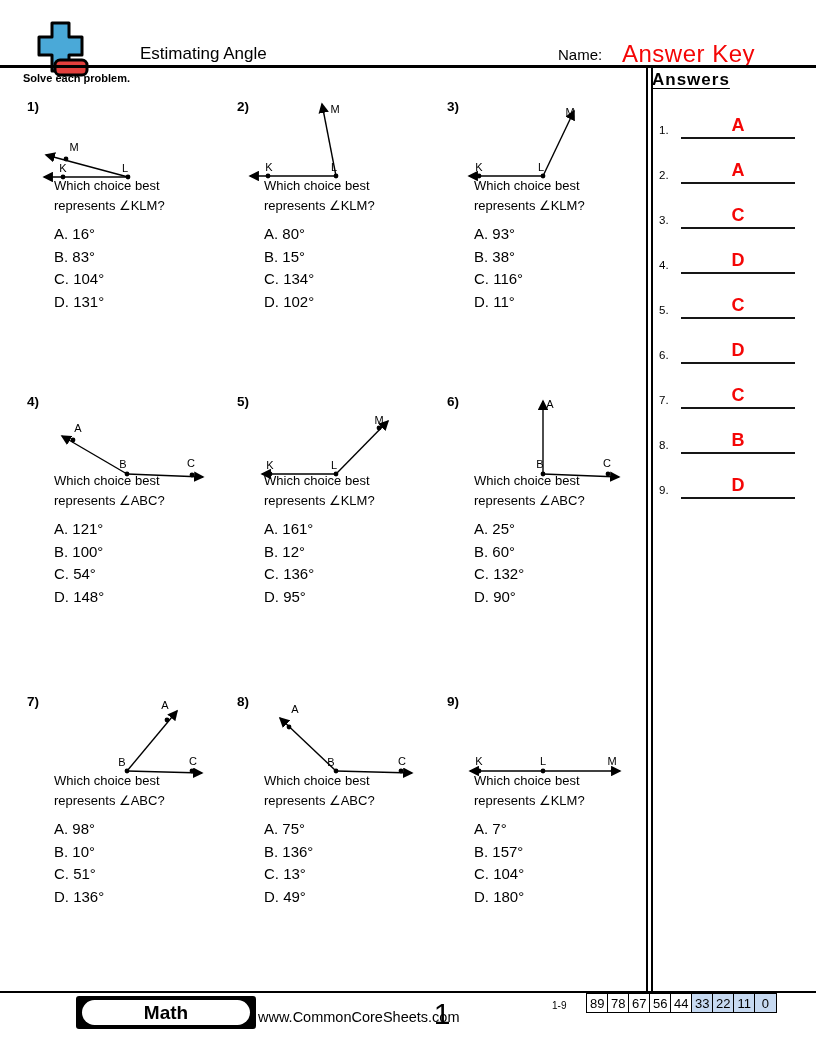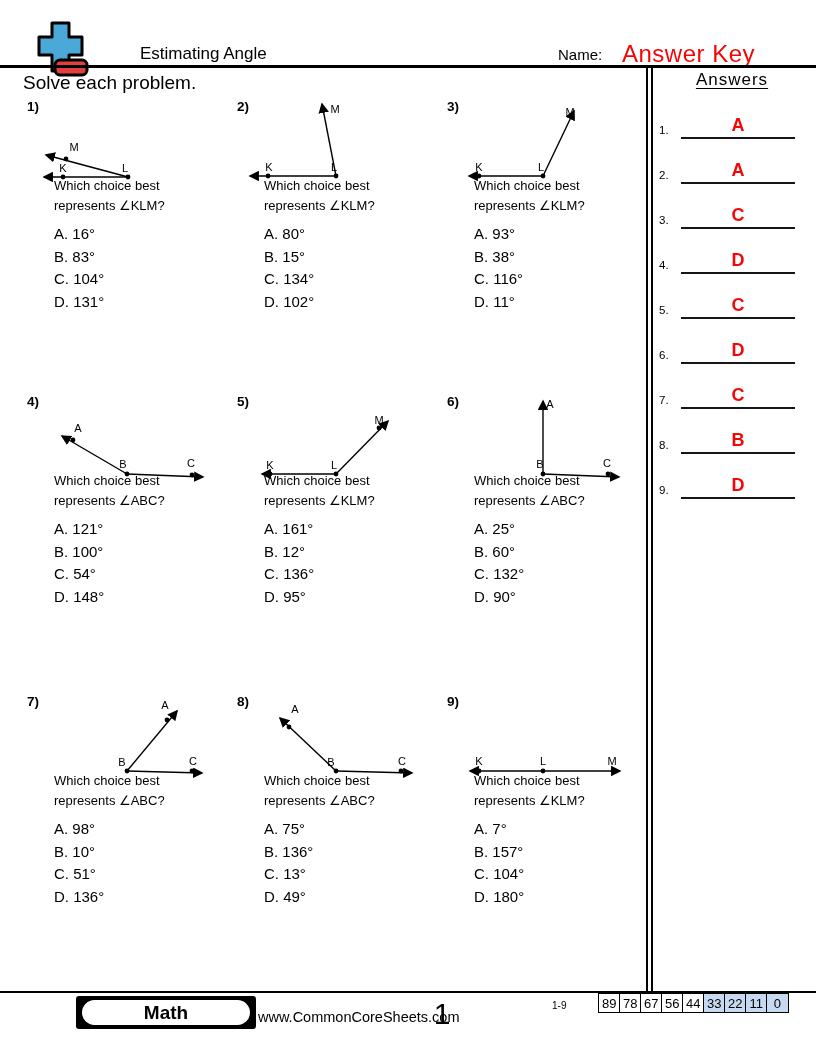--- a/index.html
+++ b/index.html
@@ -5,24 +5,24 @@
   *{box-sizing:border-box;margin:0;padding:0}
   html,body{width:816px;height:1056px}
   body{position:relative;background:#fff;color:#000;overflow:hidden;
        font-family:"Liberation Sans","DejaVu Sans",sans-serif;}
   
   #logo{position:absolute;left:36px;top:21px}
   #title{position:absolute;left:140px;top:44px;width:380px;font-size:17px}
   #name-label{position:absolute;left:558px;top:46px;font-size:15px}
   #name-value{position:absolute;left:622px;top:40px;font-size:24px;font-weight:normal;color:var(--red);letter-spacing:.5px}
   #hrule{position:absolute;left:0;top:65px;width:816px;height:2.5px;background:#000}
-  #instructions{position:absolute;left:23px;top:72px;font-size:19px;font-weight:normal}
+  #instructions{position:absolute;left:23px;top:72px;font-size:11px;font-weight:bold}
   
   #sep{position:absolute;left:646px;top:66px;height:927px;width:7px;border-left:2px solid #000;border-right:2px solid #000}
-  #answers-title{position:absolute;left:652px;top:70px;width:160px;text-align:center;font-size:17px;font-weight:normal;text-decoration:underline;text-underline-offset:3px;letter-spacing:1px}
+  #answers-title{position:absolute;left:652px;top:70px;width:160px;text-align:left;font-size:17px;font-weight:bold;text-decoration:underline;text-underline-offset:3px;letter-spacing:1px}
   .arow{position:absolute;left:652px;width:162px;height:45px}
   .arow .n{position:absolute;left:7px;top:11px;font-size:11.5px}
   .arow .ln{position:absolute;left:29px;top:24px;width:114px;height:1.6px;background:#161616}
   .arow .v{position:absolute;left:29px;top:2px;width:114px;text-align:center;font-size:18px;font-weight:bold;color:var(--red)}
   
   .pcell{position:absolute;width:206px;height:295px}
   .pnum{position:absolute;left:7px;top:4px;font-size:13.5px;font-weight:bold}
   .pq{position:absolute;left:34px;top:81px;font-size:13px;line-height:19.5px;white-space:nowrap}
   .pchoices{position:absolute;left:34px;top:128px;font-size:15px}
   .pchoice{height:22.7px;line-height:22.7px;white-space:nowrap}
@@ -32,21 +32,21 @@
   #diagrams circle{fill:#000}
   
   #frule{position:absolute;left:0;top:991px;width:816px;height:2px;background:#000}
   #badge{position:absolute;left:76px;top:996px;width:180px;height:33px;background:#000;border-radius:3px}
   #badge .pill{position:absolute;left:6px;top:4px;right:6px;bottom:4px;background:#fff;border-radius:14px;text-align:center;font-size:19px;font-weight:bold;line-height:25px}
   #site{position:absolute;left:258px;top:1009px;font-size:14.5px}
   #pagenum{position:absolute;left:420px;top:997px;width:44px;text-align:center;font-size:30px}
   #score-label{position:absolute;left:552px;top:1000px;font-size:10px}
   #score{position:absolute;left:586px;top:993px;display:flex}
   #score .cell{width:22.5px;height:20px;border:1.5px solid #000;margin-left:-1.5px;display:flex;align-items:center;justify-content:center;font-size:13px;background:#fff}
-  #score .cell:first-child{margin-left:12px}
+  #score .cell:first-child{margin-left:0}
   #score .cell.hl{background:var(--hl)}
 </style>
 </head>
 <body style="--red: #f40606; --hl: #c6d9f1;">
 
 <svg id="logo" width="54" height="57" viewBox="0 0 54 57">
   <path id="logo-plus" d="M16,2 H33 V16 H46 V34 H33 V50 H16 V34 H3 V16 H16 Z" fill="#4aa9d8" stroke="#000" stroke-width="3" stroke-linejoin="round"></path>
   <rect id="logo-minus" x="19" y="39" width="32" height="15" rx="5" fill="#e2403e" stroke="#000" stroke-width="3"></rect>
 </svg>
 <div id="title">Estimating Angle</div>

